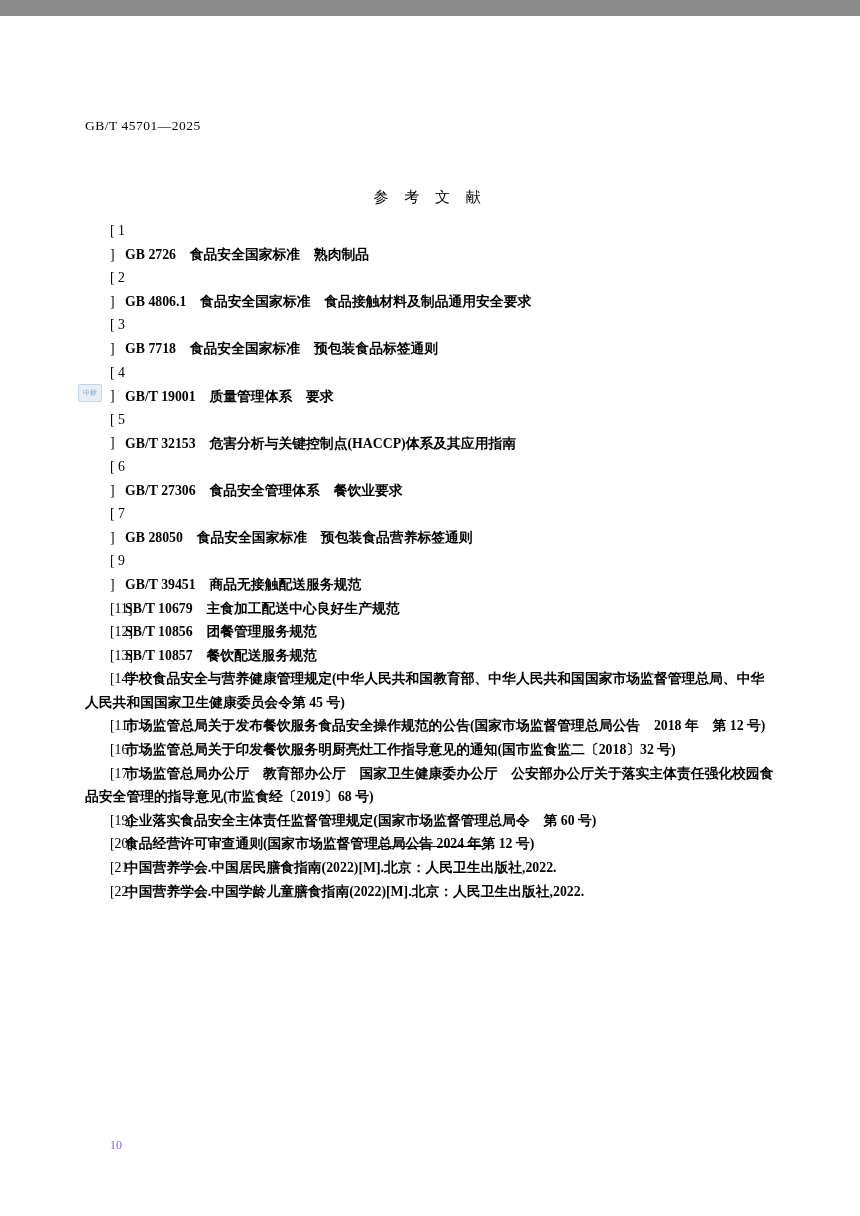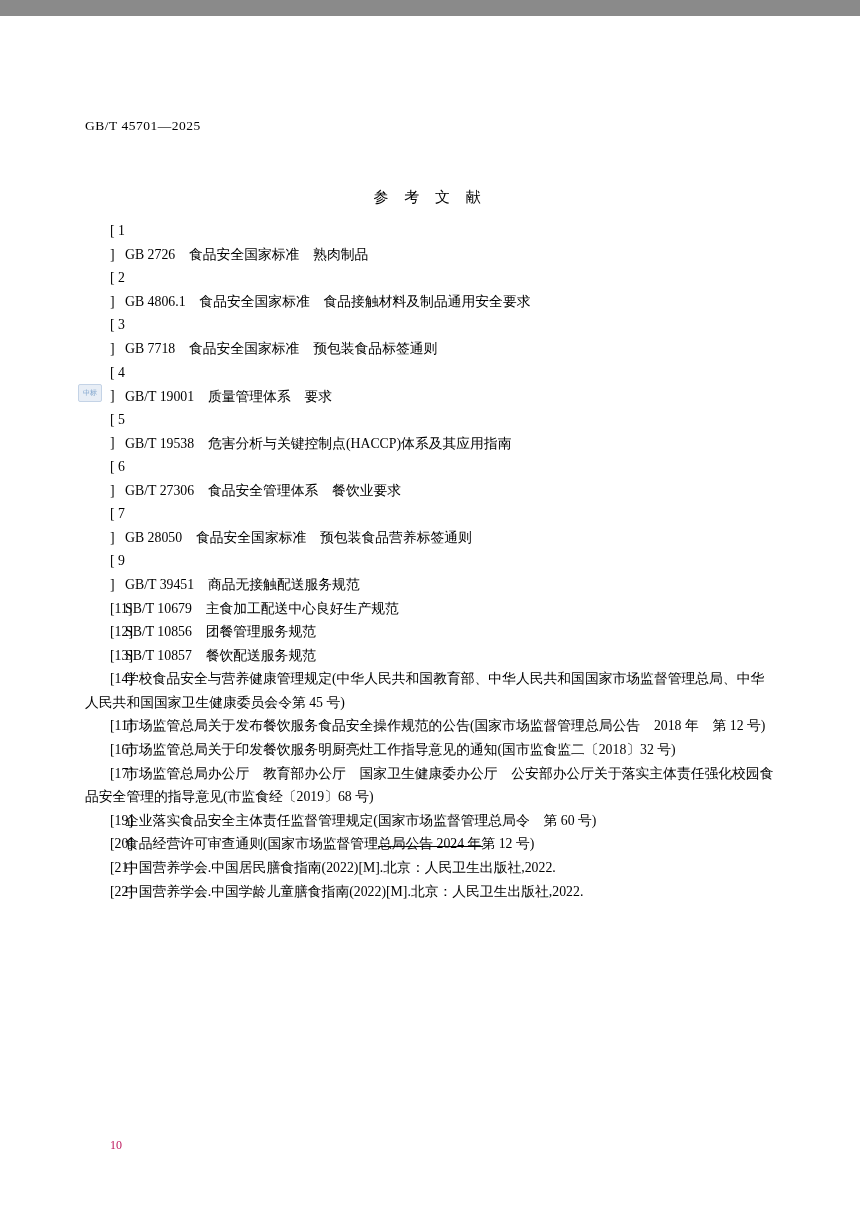--- a/index.html
+++ b/index.html
@@ -57,20 +57,21 @@
   }
   .ref-item .num {
     display: inline-block;
     width: 40px;
     text-align: left;
     padding-left: 25px;
     box-sizing: border-box;
   }
   .ref-body {
     display: inline;
+    font-weight: bold;
   }
   .stamp {
     position: absolute;
     top: 368px;
     left: 78px;
     width: 22px;
     height: 16px;
     background: #e8eef6;
     border: 1px solid #c4d3e6;
     border-radius: 2px;
@@ -87,40 +88,40 @@
     left: 378px;
     width: 105px;
     height: 0;
     border-top: 1px solid #000;
   }
   .page-number {
     position: absolute;
     top: 1122px;
     left: 110px;
     font-size: 12px;
-    color: #be185d;
+    color: #8b5cf6;
   }
 </style>
 </head>
 <body>
 
 <div class="page">
 
   <div class="header">GB/T 45701—2025</div>
 
   <div class="doc-title">参 考 文 献</div>
 
   <div class="stamp">中标</div>
 
   <div class="refs">
     <div class="ref-item"><span class="num">[ 1 ]</span><span class="ref-body">GB 2726　食品安全国家标准　熟肉制品</span></div>
     <div class="ref-item"><span class="num">[ 2 ]</span><span class="ref-body">GB 4806.1　食品安全国家标准　食品接触材料及制品通用安全要求</span></div>
     <div class="ref-item"><span class="num">[ 3 ]</span><span class="ref-body">GB 7718　食品安全国家标准　预包装食品标签通则</span></div>
     <div class="ref-item"><span class="num">[ 4 ]</span><span class="ref-body">GB/T 19001　质量管理体系　要求</span></div>
-    <div class="ref-item"><span class="num">[ 5 ]</span><span class="ref-body">GB/T 19538　危害分析与关键控制点(HACCP)体系及其应用指南</span></div>
+    <div class="ref-item"><span class="num">[ 5 ]</span><span class="ref-body">GB/T 32153　危害分析与关键控制点(HACCP)体系及其应用指南</span></div>
     <div class="ref-item"><span class="num">[ 6 ]</span><span class="ref-body">GB/T 27306　食品安全管理体系　餐饮业要求</span></div>
     <div class="ref-item"><span class="num">[ 7 ]</span><span class="ref-body">GB 28050　食品安全国家标准　预包装食品营养标签通则</span></div>
     <div class="ref-item"><span class="num">[ 9 ]</span><span class="ref-body">GB/T 39451　商品无接触配送服务规范</span></div>
     <div class="ref-item"><span class="num">[11]</span><span class="ref-body">SB/T 10679　主食加工配送中心良好生产规范</span></div>
     <div class="ref-item"><span class="num">[12]</span><span class="ref-body">SB/T 10856　团餐管理服务规范</span></div>
     <div class="ref-item"><span class="num">[13]</span><span class="ref-body">SB/T 10857　餐饮配送服务规范</span></div>
     <div class="ref-item"><span class="num">[14]</span><span class="ref-body">学校食品安全与营养健康管理规定(中华人民共和国教育部、中华人民共和国国家市场监督管理总局、中华人民共和国国家卫生健康委员会令第 45 号)</span></div>
     <div class="ref-item"><span class="num">[11]</span><span class="ref-body">市场监管总局关于发布餐饮服务食品安全操作规范的公告(国家市场监督管理总局公告　2018 年　第 12 号)</span></div>
     <div class="ref-item"><span class="num">[16]</span><span class="ref-body">市场监管总局关于印发餐饮服务明厨亮灶工作指导意见的通知(国市监食监二〔2018〕32 号)</span></div>
     <div class="ref-item"><span class="num">[17]</span><span class="ref-body">市场监管总局办公厅　教育部办公厅　国家卫生健康委办公厅　公安部办公厅关于落实主体责任强化校园食品安全管理的指导意见(市监食经〔2019〕68 号)</span></div>

